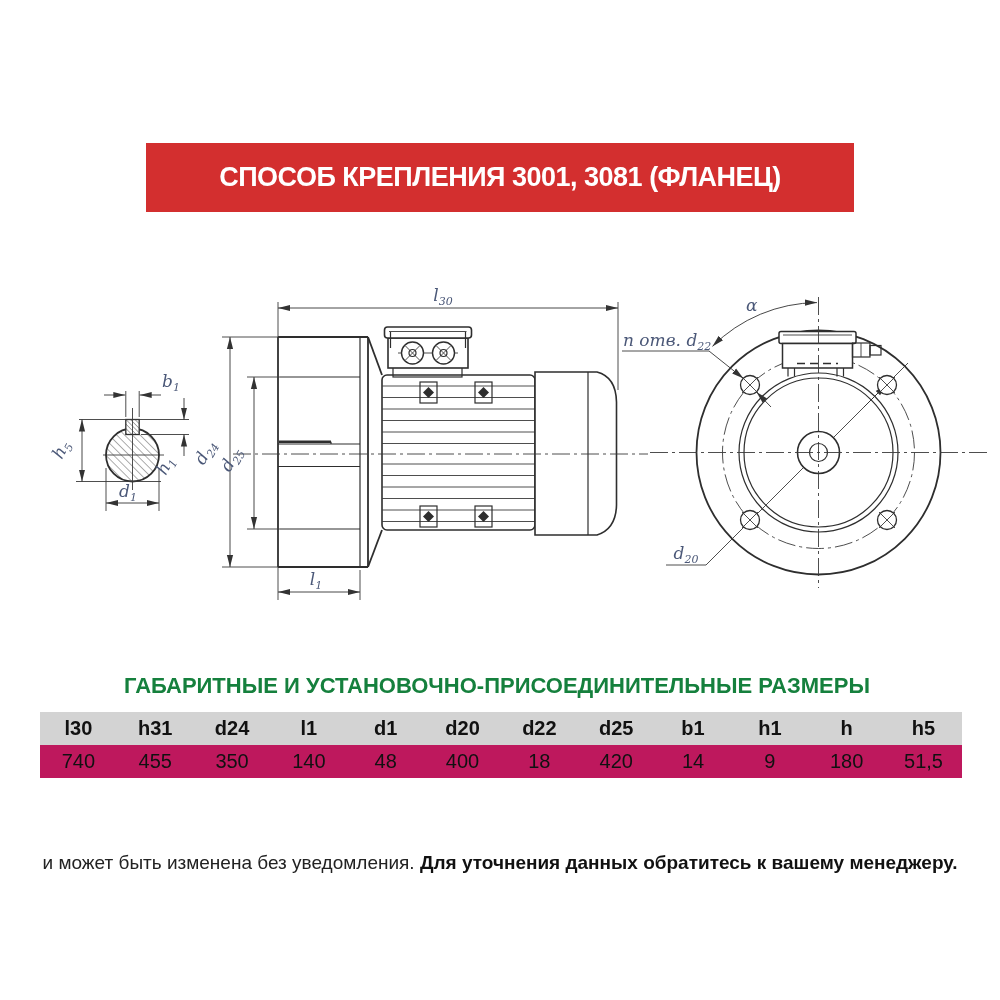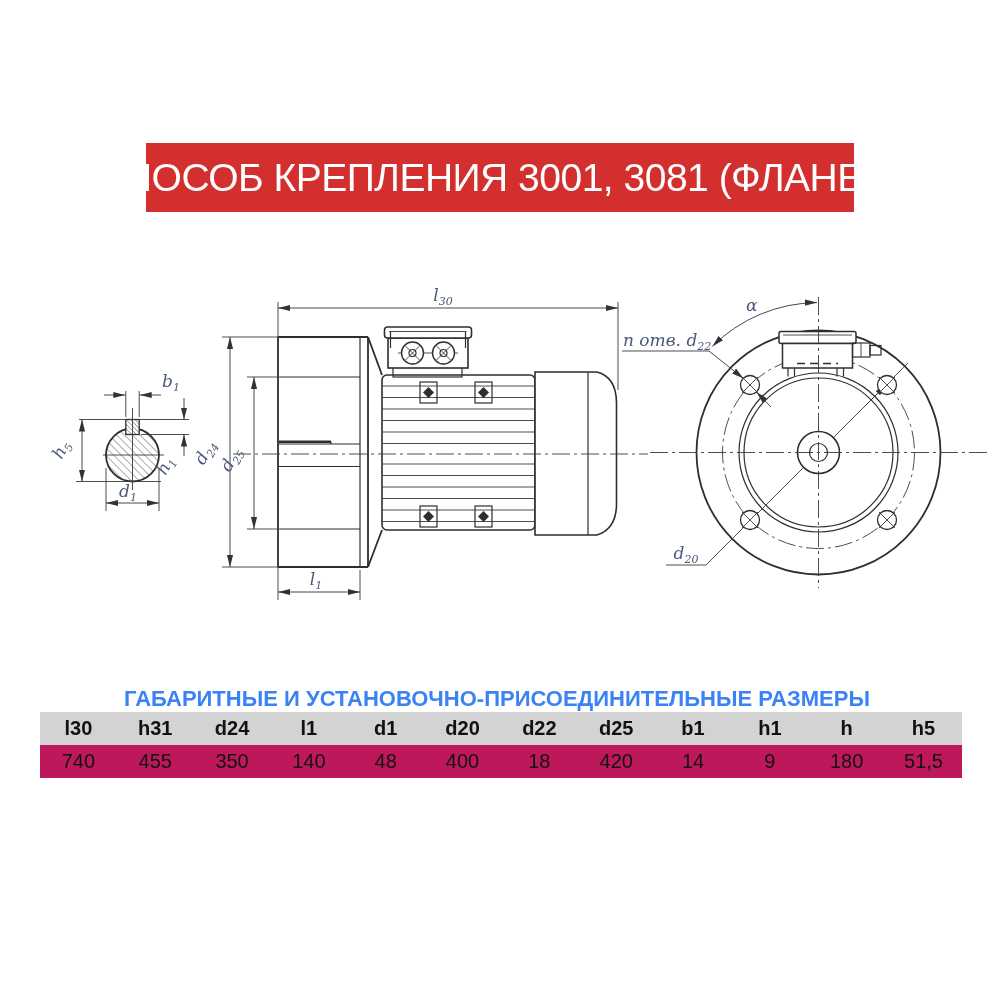--- a/index.html
+++ b/index.html
@@ -1,23 +1,23 @@
 <!DOCTYPE html>
 <html><head>
 <meta charset="utf-8">
 <style>
   html,body{margin:0;padding:0;background:#fff;}
   .page{position:relative;width:1000px;height:1000px;background:#ffffff;overflow:hidden;
         font-family:"Liberation Sans",sans-serif;}
   .banner{position:absolute;left:146px;top:143px;width:708px;height:69px;background:#d32f2f;
           display:flex;align-items:center;justify-content:center;}
-  .banner span{color:#ffffff;font-weight:normal;font-size:39px;letter-spacing:-0.5px;white-space:nowrap;}
+  .banner span{color:#ffffff;font-weight:bold;font-size:27px;letter-spacing:-0.5px;white-space:nowrap;}
   .drawing-svg{position:absolute;left:0;top:270px;width:1000px;height:360px;}
   .section-title{position:absolute;left:0;top:673px;width:994px;text-align:center;
-                 font-size:22px;font-weight:bold;color:#3b82f6;margin-top:13px;}
+                 font-size:22px;font-weight:bold;color:#15803d;}
   .dim-table{position:absolute;left:40px;top:712px;width:922px;}
   .t-row{display:flex;width:100%;}
   .t-head{background:#d3d3d3;height:33px;}
   .t-vals{background:#be185d;height:33px;}
   .t-cell{flex:1;display:flex;align-items:center;justify-content:center;font-size:20px;color:#111;}
   .t-head .t-cell{font-weight:bold;}
   .footer{position:absolute;left:0;top:851px;width:1000px;text-align:center;
           font-size:19px;line-height:24px;color:#222;}
   .footer b{color:#111;}
   
@@ -258,15 +258,16 @@
       <div class="t-cell">18</div>
       <div class="t-cell">420</div>
       <div class="t-cell">14</div>
       <div class="t-cell">9</div>
       <div class="t-cell">180</div>
       <div class="t-cell">51,5</div>
     </div>
   </div>
 
   <div class="footer">
+    <div><span>и может быть изменена без уведомления. </span><b>Для уточнения данных обратитесь к вашему менеджеру.</b></div>
   </div>
 
 </div>
 
 </body></html>

